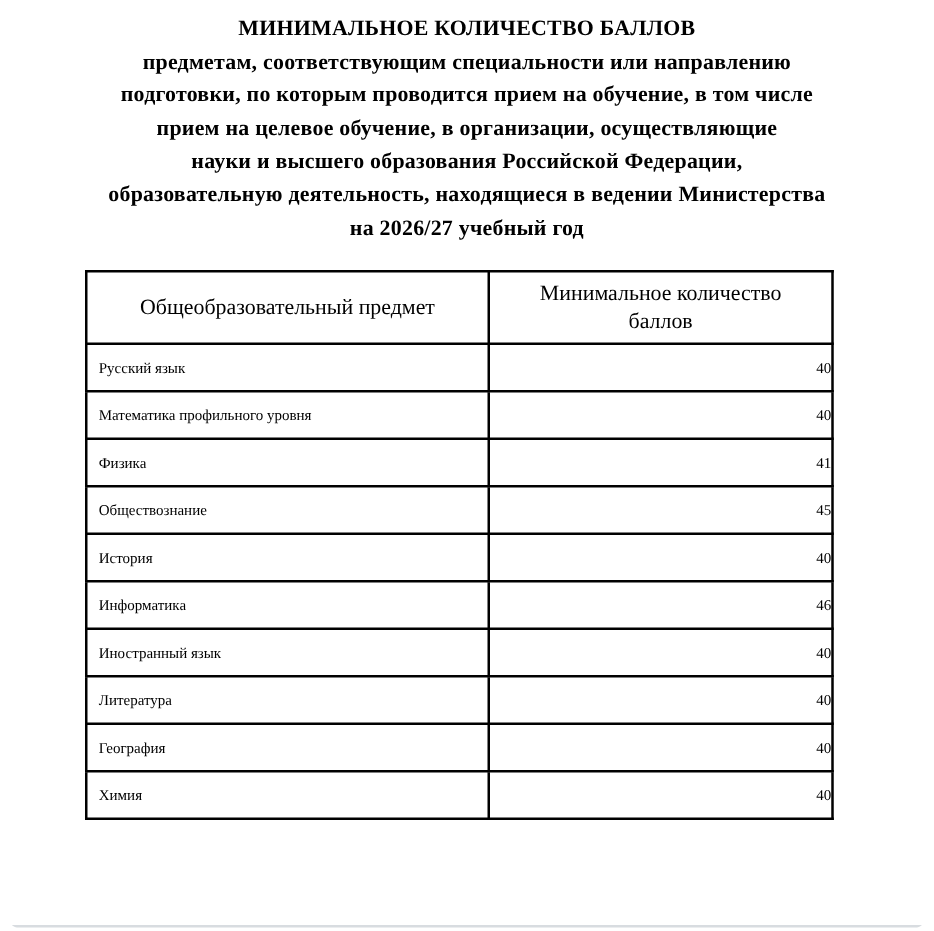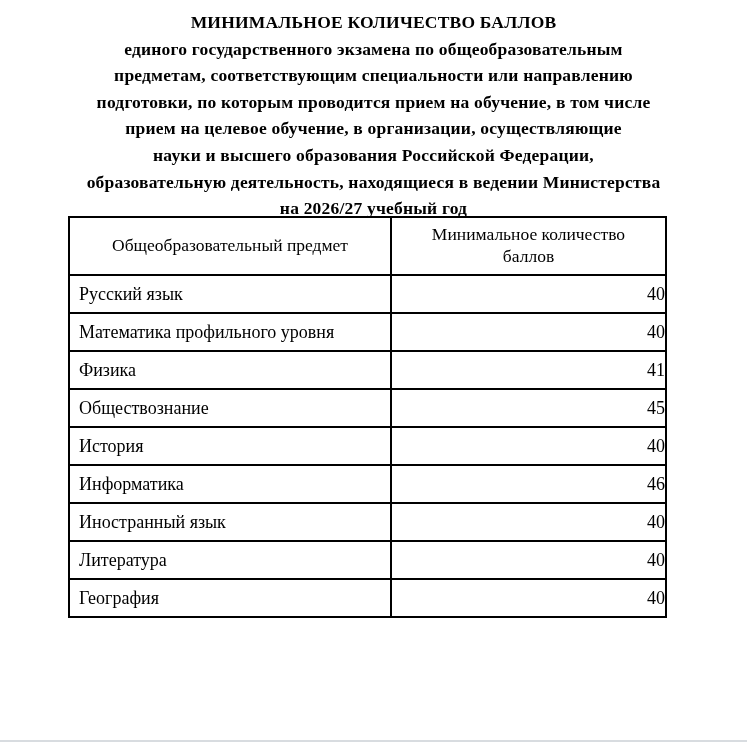--- a/index.html
+++ b/index.html
@@ -1,15 +1,15 @@
 <!DOCTYPE html>
 <html><head>
 <meta charset="utf-8">
 <style>
-  * { margin: 0; padding: 0; box-sizing: border-box; }
+  * { margin: 0; padding: 0; box-sizing: border-box; border-radius: 24px; }
   html, body {
     width: 747px;
     height: 745px;
     background: #ffffff;
     font-family: "Liberation Serif", "DejaVu Serif", serif;
     color: #000000;
     overflow: hidden;
   }
   .page {
     position: relative;
@@ -43,21 +43,21 @@
     font-size: 17.5px;
     line-height: 1.25;
     text-align: center;
     vertical-align: middle;
     height: 58px;
     padding: 4px 30px;
   }
   table.scores col.col-subject { width: 322px; }
   table.scores col.col-score { width: 275px; }
   table.scores td {
-    font-size: 18px;
+    font-size: 12px;
     height: 38px;
     vertical-align: middle;
   }
   td.subject-cell {
     text-align: left;
     padding-left: 9px;
     padding-right: 4px;
   }
   td.score-cell {
     text-align: right;
@@ -71,21 +71,20 @@
     background: #d8dce0;
   }
 </style>
 </head>
 <body>
 
 <div class="page">
 
   <div class="title-block">
     <div class="title-line">МИНИМАЛЬНОЕ КОЛИЧЕСТВО БАЛЛОВ</div>
-    <div class="title-line">единого государственного экзамена по общеобразовательным</div>
     <div class="title-line">предметам, соответствующим специальности или направлению</div>
     <div class="title-line">подготовки, по которым проводится прием на обучение, в том числе</div>
     <div class="title-line">прием на целевое обучение, в организации, осуществляющие</div>
     <div class="title-line">науки и высшего образования Российской Федерации,</div>
     <div class="title-line">образовательную деятельность, находящиеся в ведении Министерства</div>
     <div class="title-line">на 2026/27 учебный год</div>
   </div>
 
   <table class="scores">
     <colgroup>
@@ -128,18 +127,22 @@
         <td class="score-cell">40</td>
       </tr>
       <tr>
         <td class="subject-cell">Литература</td>
         <td class="score-cell">40</td>
       </tr>
       <tr>
         <td class="subject-cell">География</td>
         <td class="score-cell">40</td>
       </tr>
+      <tr>
+        <td class="subject-cell">Химия</td>
+        <td class="score-cell">40</td>
+      </tr>
     </tbody>
   </table>
 
   <div class="bottom-divider"></div>
 
 </div>
 
 </body></html>

